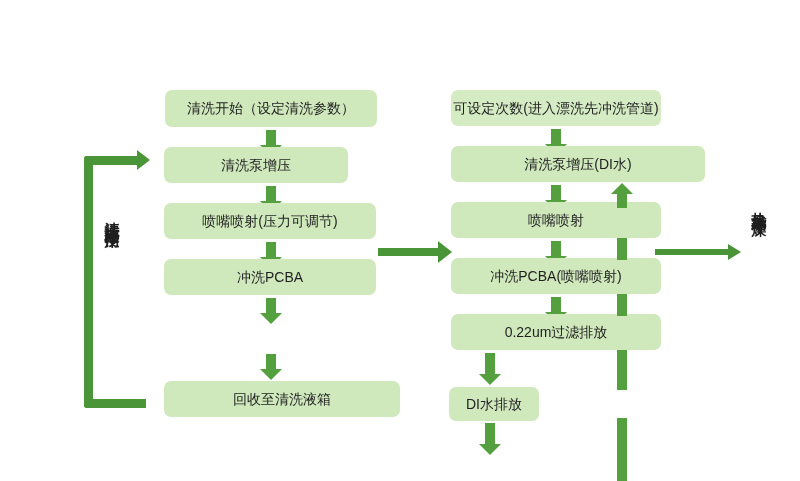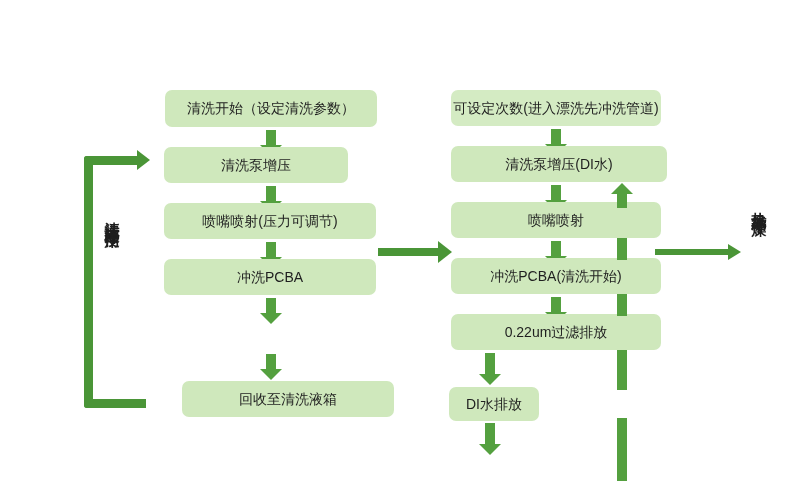--- a/index.html
+++ b/index.html
@@ -180,55 +180,55 @@
     <div class="shaft" style="height:16px;"></div>
     <div class="head" style="top:15px;"></div>
   </div>
 
 
   <div class="vdown" style="left:260px; top:354px; height:26px;">
     <div class="shaft" style="height:16px;"></div>
     <div class="head" style="top:15px;"></div>
   </div>
 
-  <div class="node" style="left:182px; top:381px; width:212px; height:36px;">回收至清洗液箱</div>
+  <div class="node" style="left:164px; top:381px; width:236px; height:36px;">回收至清洗液箱</div>
 
   <div class="loop" style="left:84px; top:156px; width:58px; height:252px;"></div>
   <div class="loop-head" style="left:137px; top:150px;"></div>
   <div class="loop-bottom-stub" style="left:136px; top:399px; width:10px;"></div>
 
   <div class="vtext" style="left:105px; top:210px;">清洗液闭环使用</div>
 
   <div class="hright" style="left:378px; top:241px; width:74px;">
     <div class="shaft" style="width:62px;"></div>
     <div class="head"></div>
   </div>
 
   <div class="node soft" style="left:451px; top:90px; width:210px; height:36px;">可设定次数(进入漂洗先冲洗管道)</div>
 
   <div class="vdown" style="left:545px; top:129px; height:26px;">
     <div class="shaft" style="height:16px;"></div>
     <div class="head" style="top:15px;"></div>
   </div>
 
-  <div class="node" style="left:451px; top:146px; width:216px; height:36px;">清洗泵增压(DI水)</div>
+  <div class="node" style="left:451px; top:146px; width:254px; height:36px;">清洗泵增压(DI水)</div>
 
   <div class="vdown" style="left:545px; top:185px; height:26px;">
     <div class="shaft" style="height:16px;"></div>
     <div class="head" style="top:15px;"></div>
   </div>
 
   <div class="node" style="left:451px; top:202px; width:210px; height:36px;">喷嘴喷射</div>
 
   <div class="vdown" style="left:545px; top:241px; height:26px;">
     <div class="shaft" style="height:16px;"></div>
     <div class="head" style="top:15px;"></div>
   </div>
 
-  <div class="node" style="left:451px; top:258px; width:210px; height:36px;">冲洗PCBA(清洗开始)</div>
+  <div class="node" style="left:451px; top:258px; width:210px; height:36px;">冲洗PCBA(喷嘴喷射)</div>
 
   <div class="vdown" style="left:545px; top:297px; height:26px;">
     <div class="shaft" style="height:16px;"></div>
     <div class="head" style="top:15px;"></div>
   </div>
 
   <div class="node" style="left:451px; top:314px; width:210px; height:36px;">0.22um过滤排放</div>
 
   <div class="vdown" style="left:479px; top:353px; height:34px;">
     <div class="shaft" style="height:22px;"></div>

